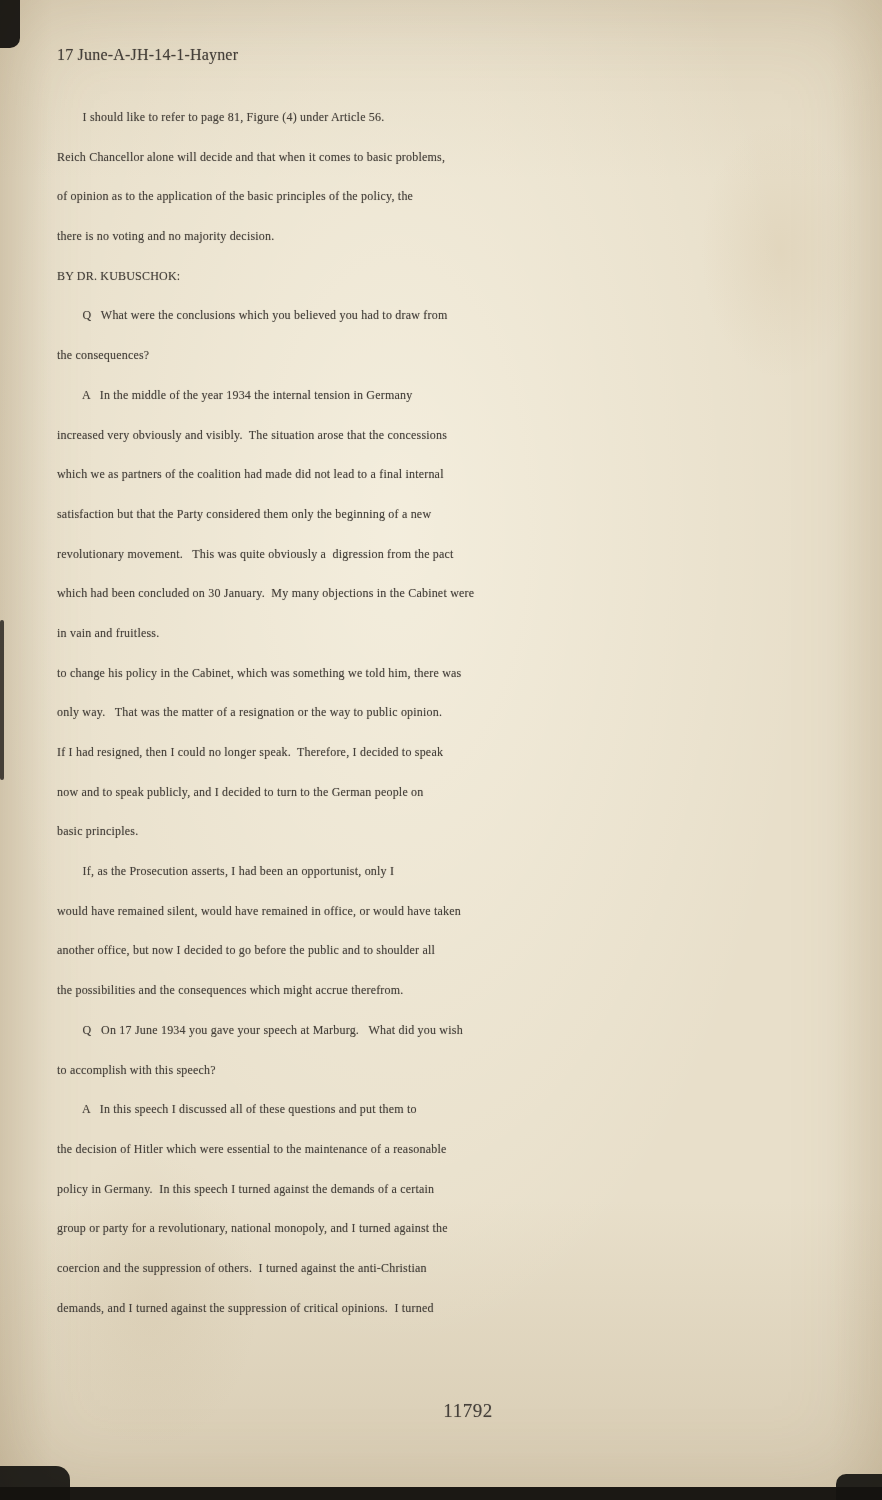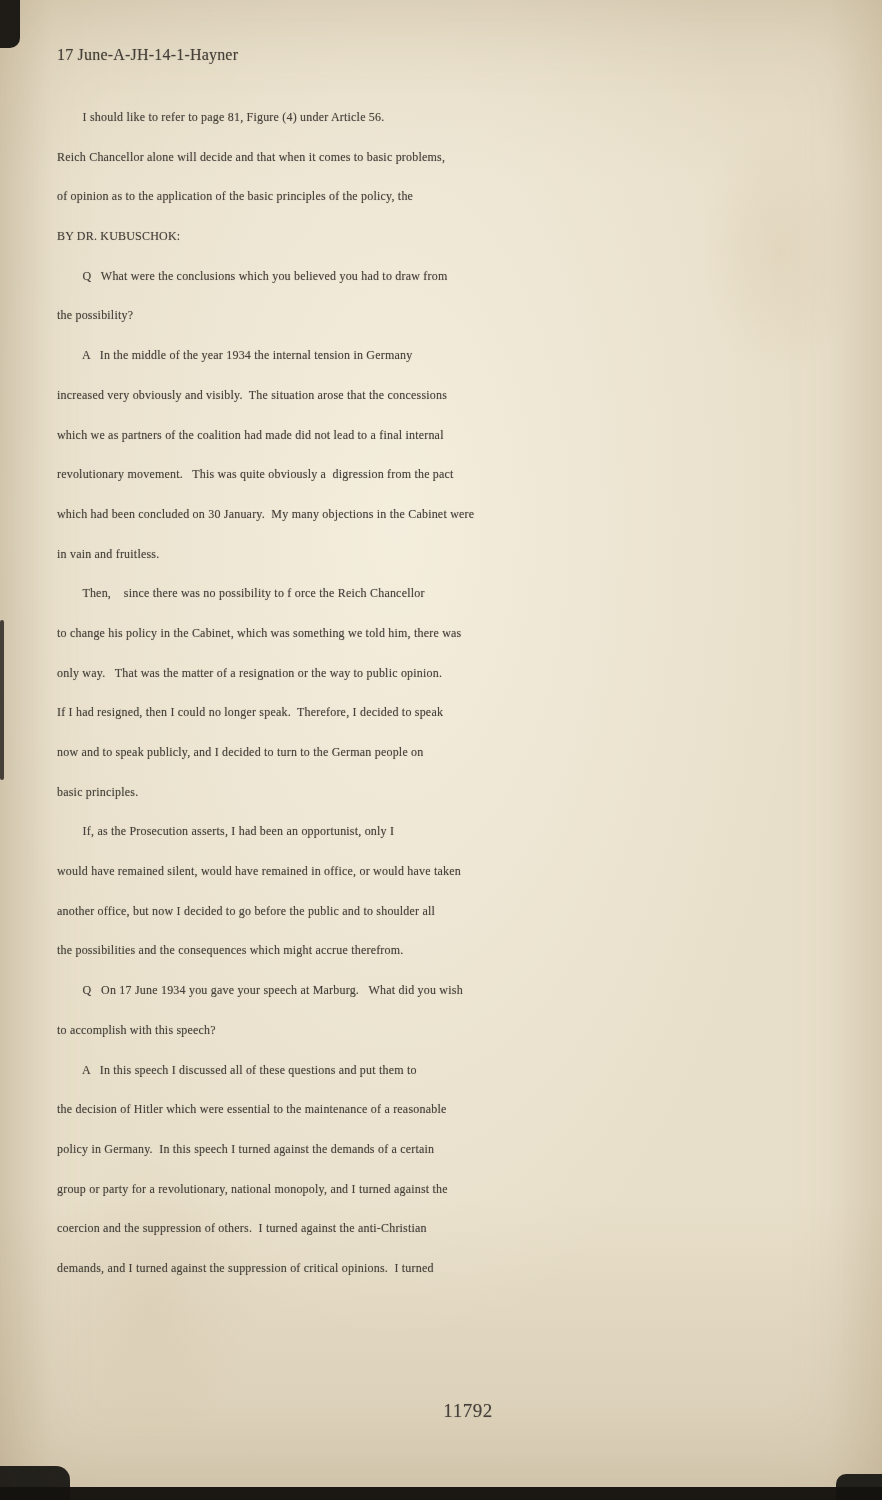--- a/index.html
+++ b/index.html
@@ -114,30 +114,31 @@
 <div class="page">
   <div class="stain stain-1"></div>
   <div class="stain stain-2"></div>
 
   <div class="doc-header">17 June-A-JH-14-1-Hayner</div>
 
   <div class="doc-body">
       <div class="line">        I should like to refer to page 81, Figure (4) under Article 56.</div>
       <div class="line">Reich Chancellor alone will decide and that when it comes to basic problems,</div>
       <div class="line">of opinion as to the application of the basic principles of the policy, the</div>
+      <div class="line">there is no voting and no majority decision.</div>
       <div class="line">BY DR. KUBUSCHOK:</div>
       <div class="line">        Q   What were the conclusions which you believed you had to draw from</div>
-      <div class="line">the possibility?</div>
+      <div class="line">the consequences?</div>
       <div class="line">        A   In the middle of the year 1934 the internal tension in Germany</div>
       <div class="line">increased very obviously and visibly.  The situation arose that the concessions</div>
       <div class="line">which we as partners of the coalition had made did not lead to a final internal</div>
+      <div class="line">satisfaction but that the Party considered them only the beginning of a new</div>
       <div class="line">revolutionary movement.   This was quite obviously a  digression from the pact</div>
       <div class="line">which had been concluded on 30 January.  My many objections in the Cabinet were</div>
       <div class="line">in vain and fruitless.</div>
-      <div class="line">        Then,    since there was no possibility to f orce the Reich Chancellor</div>
       <div class="line">to change his policy in the Cabinet, which was something we told him, there was</div>
       <div class="line">only way.   That was the matter of a resignation or the way to public opinion.</div>
       <div class="line">If I had resigned, then I could no longer speak.  Therefore, I decided to speak</div>
       <div class="line">now and to speak publicly, and I decided to turn to the German people on</div>
       <div class="line">basic principles.</div>
       <div class="line">        If, as the Prosecution asserts, I had been an opportunist, only I</div>
       <div class="line">would have remained silent, would have remained in office, or would have taken</div>
       <div class="line">another office, but now I decided to go before the public and to shoulder all</div>
       <div class="line">the possibilities and the consequences which might accrue therefrom.</div>
       <div class="line">        Q   On 17 June 1934 you gave your speech at Marburg.   What did you wish</div>

